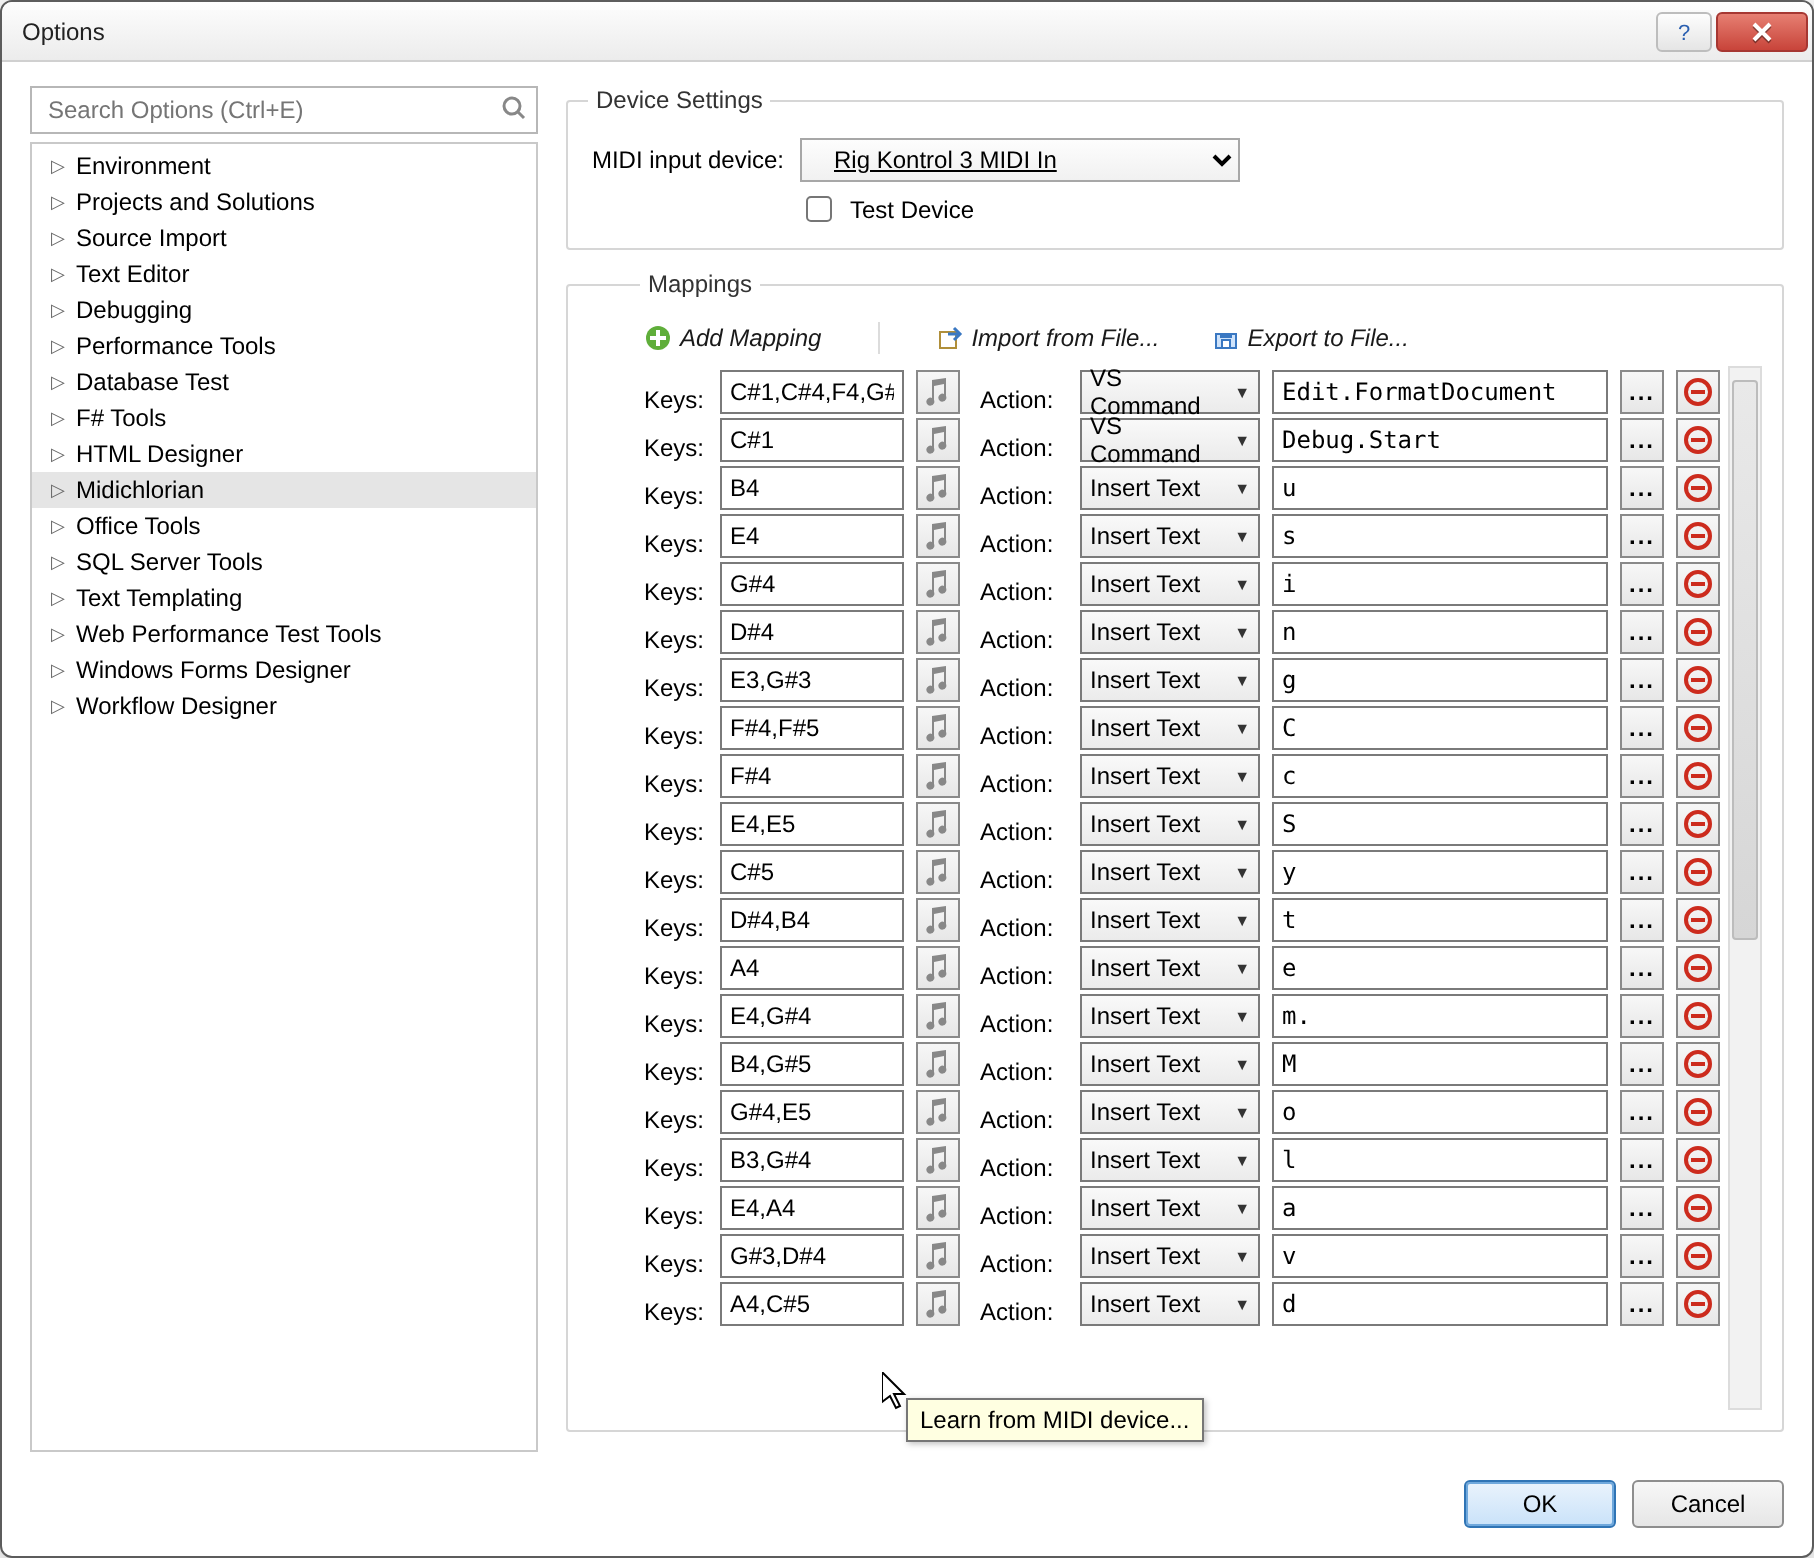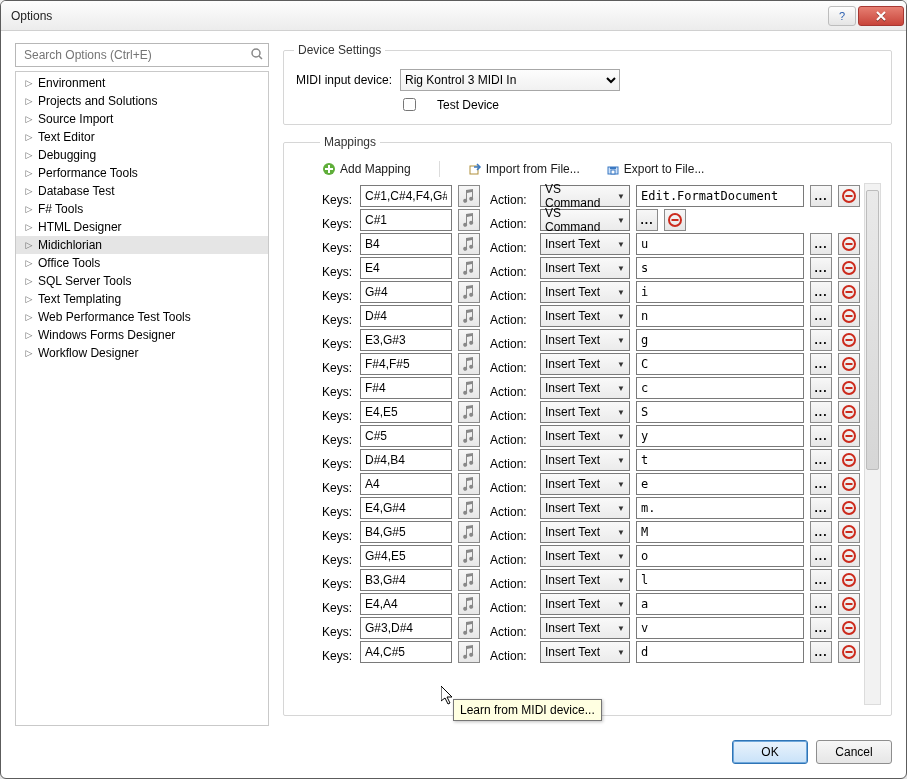--- a/index.html
+++ b/index.html
@@ -20,27 +20,27 @@
   .tree { flex:1; border:1px solid #c9c9c9; background:#fff; padding:2px 0; overflow:auto;}
   .node { display:flex; align-items:center; height:18px; padding-left:8px; cursor:default;}
   .node .tw { width:10px; text-align:center; color:#6a6a6a; font-size:9px; margin-right:4px;}
   .node .lbl { font-size:12px;}
   .node.sel { background:#e5e5e5;}
   .content { flex:1; display:flex; flex-direction:column; min-width:0;}
   fieldset { border:1px solid #d6d6d6; border-radius:2px; margin:0 0 10px 0; padding:8px 10px 10px 10px;}
   legend { padding:0 4px; color:#333;}
   .row { display:flex; align-items:center; gap:6px; margin:4px 0;}
   .row label.k { width:100px; text-align:center;}
-  select, input[type=text].wide, input.wide { border:1px solid #a7a7a7; background:linear-gradient(#fdfdfd,#f1f1f1); height:22px; font-size:12px; padding:0 0;}
+  select, input[type=text].wide, input.wide { border:1px solid #a7a7a7; background:linear-gradient(#fdfdfd,#f1f1f1); height:22px; font-size:12px; padding:0 12px;text-decoration:underline;}
   select { height:22px;}
   .midi-select { width:220px;}
-  .chk { display:flex; align-items:center; gap:18px; margin-left:105px;}
+  .chk { display:flex; align-items:center; gap:6px; margin-left:105px;}
   .chk input { width:13px; height:13px;}
   .mappings-body { flex:1; display:flex; flex-direction:column; min-height:0;padding-left:36px;}
-  .toolbar { display:flex; align-items:center; gap:26px; padding:4px 0 6px 2px;}
+  .toolbar { display:flex; align-items:center; gap:26px; padding:4px 0 6px 2px;font-style:italic;}
   .tool { display:flex; align-items:center; gap:4px; color:#1a1a1a;}
   .sep { width:1px; height:16px; background:#dcdcdc; margin:0 2px;}
   .grid-wrap { flex:1; display:flex; min-height:0;}
   .grid-scroll { flex:1; overflow-y:hidden;}
   .vscroll { width:17px; border:1px solid #dcdcdc; background:#f2f2f2; position:relative; margin-left:2px;}
   .vscroll .thumb { position:absolute; left:1px; right:1px; top:6px; height:280px; background:linear-gradient(#e9e9e9,#d6d6d6); border:1px solid #bcbcbc; border-radius:2px;}
   .maprow { display:flex; align-items:flex-end; gap:6px; height:24px; margin:0 2px;}
   .maprow .lbl { width:32px; text-align:left;}
   .keys-input { width:92px; height:22px; border:1px solid #7a7a7a; background:#fff; padding:0 4px; font-size:12px;}
   .sqbtn { width:22px; height:22px; border:1px solid #8a8a8a; background:linear-gradient(#f7f7f7,#e7e7e7); display:flex; align-items:center; justify-content:center; color:#666;}
@@ -235,20 +235,21 @@
                   <div class="sqbtn">
                     <svg width="12" height="14" viewBox="0 0 12 14">
                       <path d="M3 1 L10 0 V9 a2 2 0 1 1 -1 -1 V3 L4 4 V11 a2 2 0 1 1 -1 -1 Z" fill="#888"></path>
                     </svg>
                   </div>
                   <span class="action-lbl">Action:</span>
                   <div class="action-select">
                     <span>VS Command</span>
                     <span class="arr">▼</span>
                   </div>
+                  <input class="value-input" value="Debug.Start" style="">
                   <div class="dots">...</div>
                   <div class="del">
                     <svg width="14" height="14" viewBox="0 0 14 14">
                       <circle cx="7" cy="7" r="6" fill="none" stroke="#cc2b1d" stroke-width="2"></circle>
                       <line x1="3.5" y1="7" x2="10.5" y2="7" stroke="#cc2b1d" stroke-width="2"></line>
                     </svg>
                   </div>
                 </div>
                 <div class="maprow">
                   <span class="lbl">Keys:</span>

